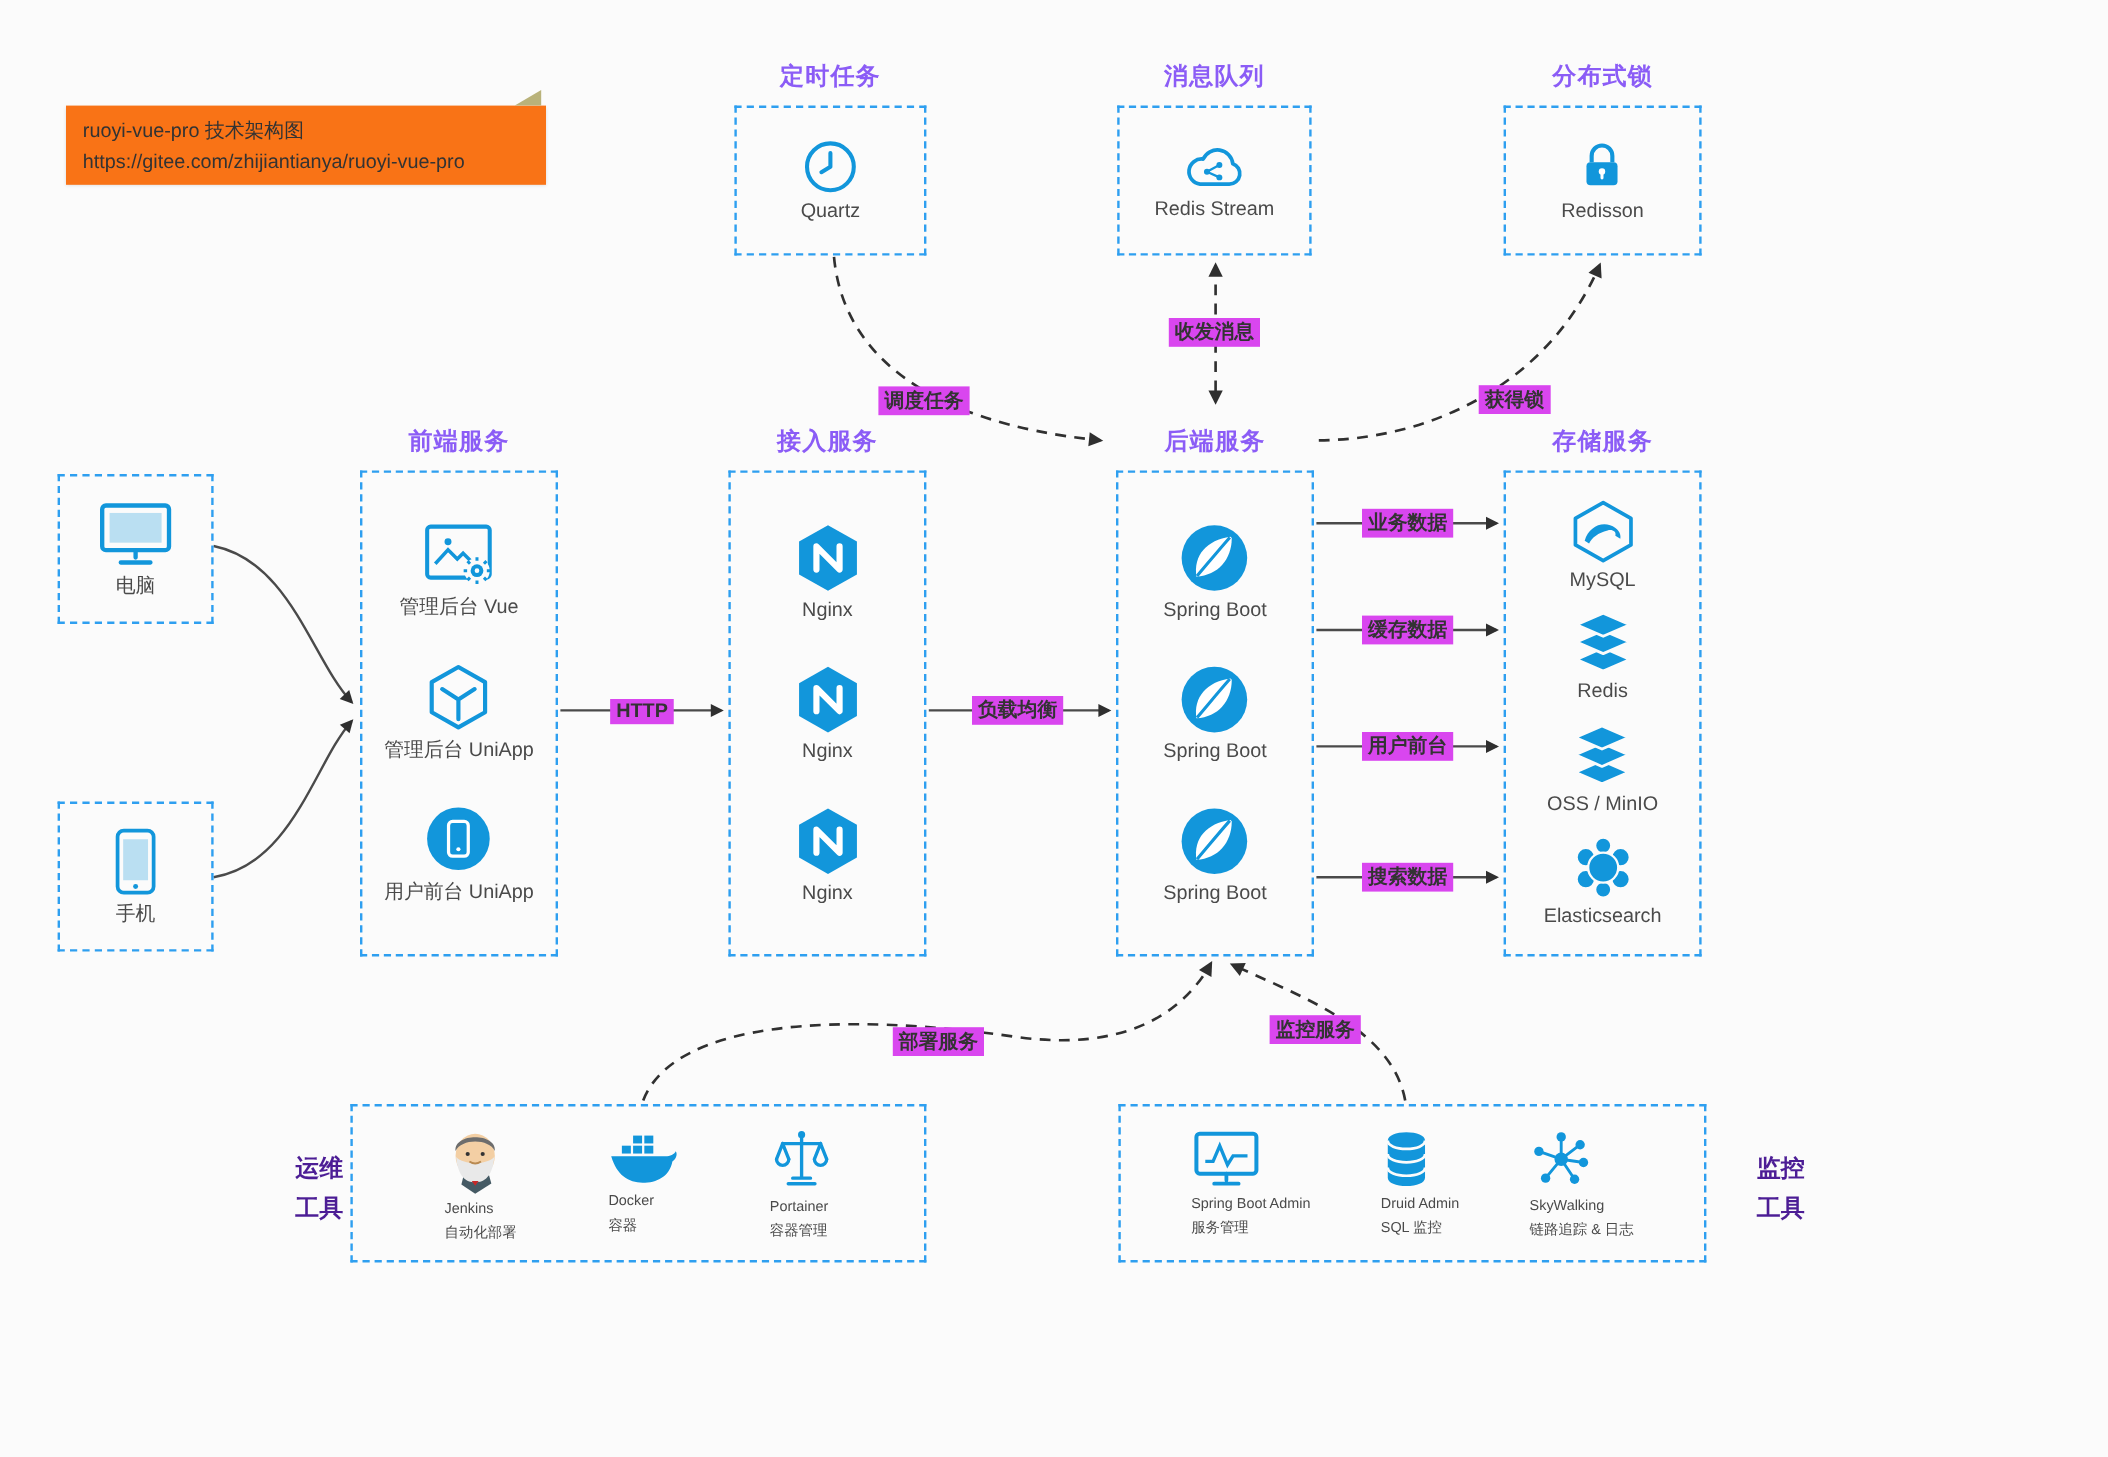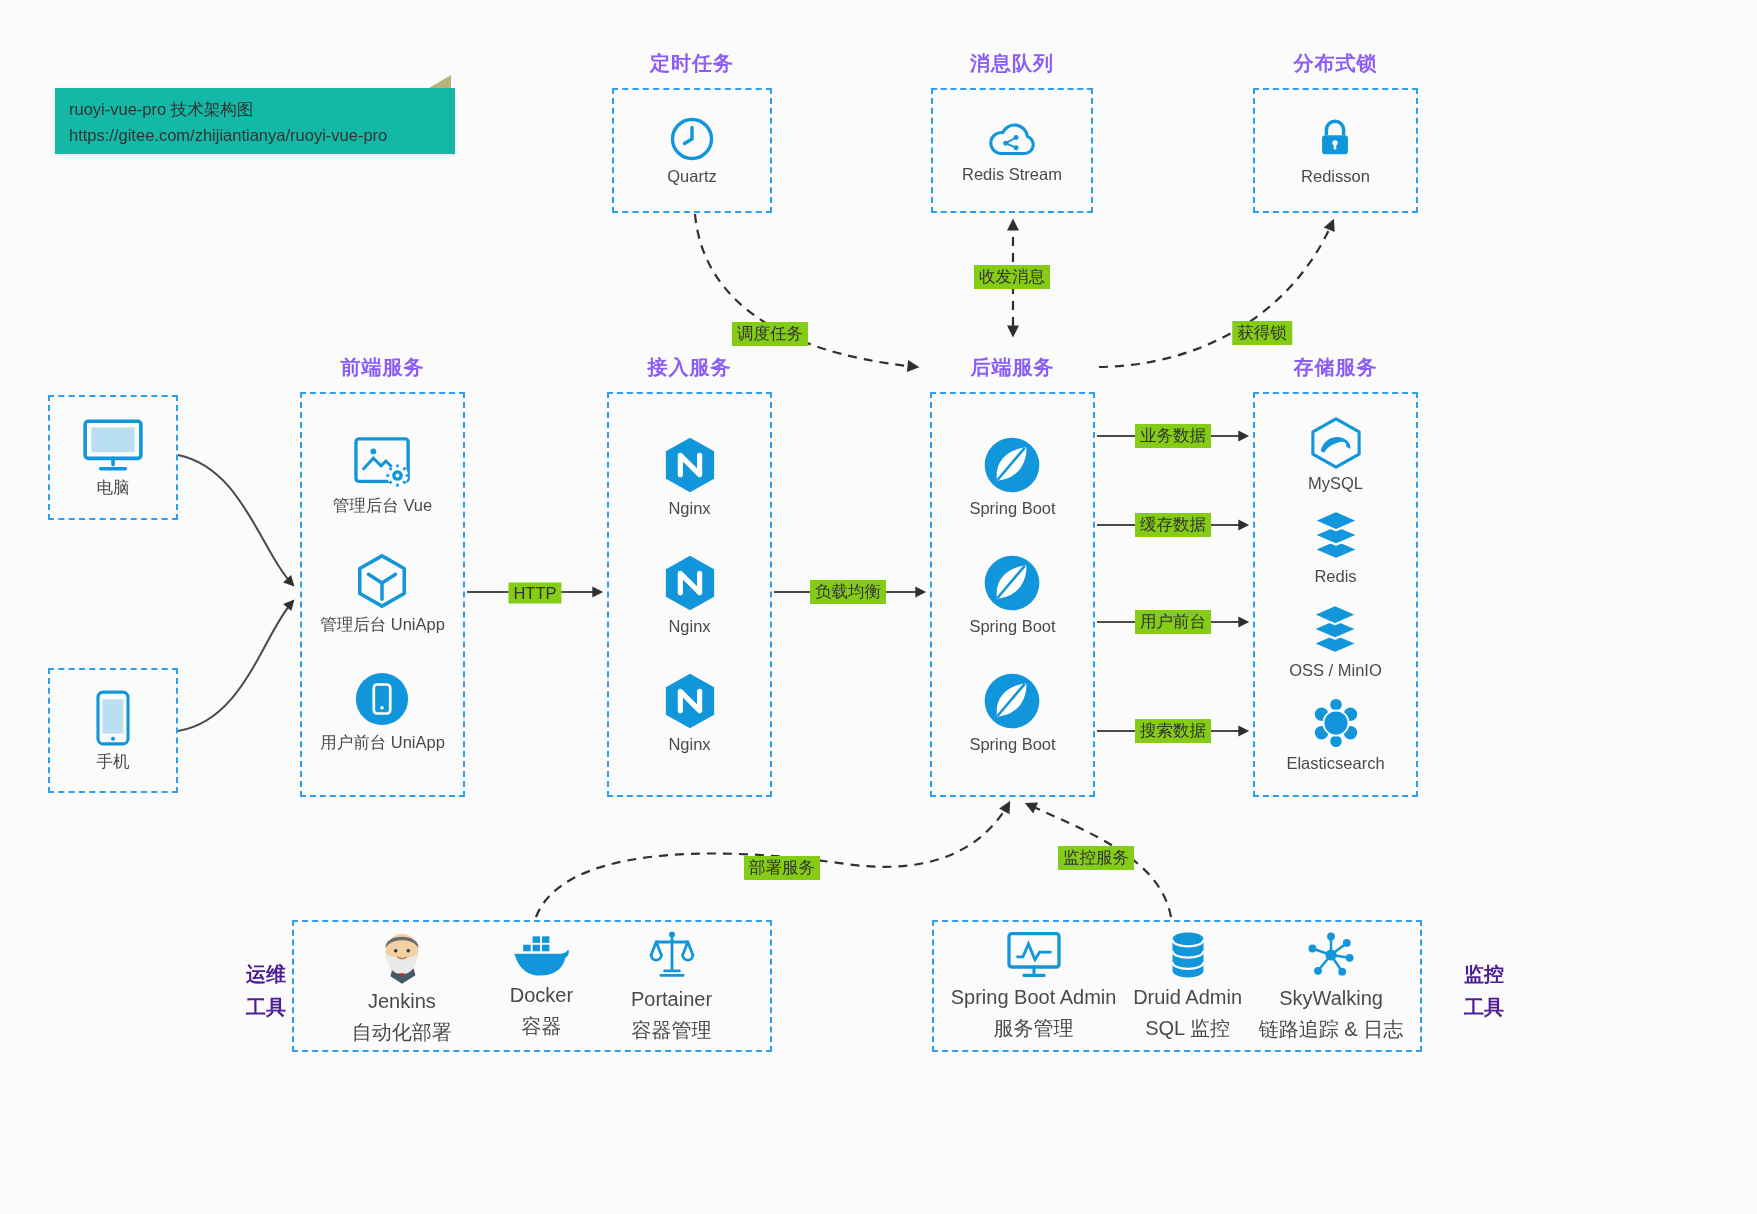--- a/index.html
+++ b/index.html
@@ -5,47 +5,47 @@
   * { margin:0; padding:0; box-sizing:border-box; }
   html,body { background:#fbfbfb; }
   body { font-family:"Liberation Sans","DejaVu Sans",sans-serif; color:#444; }
   .canvas { position:relative; width:1757px; height:1214px; background:#fbfbfb; overflow:hidden; }
 
   .edges { position:absolute; left:0; top:0; width:1757px; height:1214px; }
   .edge-solid  { fill:none; stroke:#4a4a4a; stroke-width:2; }
   .edge-dashed { fill:none; stroke:#303030; stroke-width:2.2; stroke-dasharray:9 7; }
 
   .note { position:absolute; left:55px; top:88px; width:400px; height:66px;
-          background:#14b8a6; padding:8px 14px; font-size:16.5px; color:#333;
+          background:#f97316; padding:8px 14px; font-size:16.5px; color:#333;
           line-height:1.6; box-shadow:0 1px 3px rgba(0,0,0,0.12); }
   .note::after { content:""; position:absolute; right:4px; top:-13px; width:0; height:0;
                  border-left:22px solid transparent; border-bottom:13px solid #b9b27a; }
 
   .gbox { position:absolute; border:2px dashed #2e9ff0;
           display:flex; flex-direction:column; align-items:center; justify-content:space-evenly;
           padding:6px 0; }
   .gbox.row { flex-direction:row; align-items:center; }
   .gtitle { position:absolute; bottom:100%; left:50%; transform:translateX(-50%);
             margin-bottom:13px; white-space:nowrap;
             font-size:20px; font-weight:bold; color:#8b5cf6; letter-spacing:1px; }
 
   .item { display:flex; flex-direction:column; align-items:center; gap:4px; }
   .item .lbl { font-size:16.5px; color:#4a4a4a; white-space:nowrap; }
 
-  .bitem { display:flex; flex-direction:column; align-items:center; gap:4px;
-           font-size:20px; color:#4a4a4a; text-align:center; line-height:1.35; }
+  .bitem { display:flex; flex-direction:column; align-items:flex-start; gap:4px;
+           font-size:12px; color:#4a4a4a; text-align:center; line-height:1.35; }
 
   .ic { color:#1296db; display:block; }
 
   .side-label { position:absolute; width:64px; text-align:right;
                 font-size:20px; font-weight:bold; color:#4c1d95; line-height:1.65; }
 
   .edge-label { position:absolute; transform:translate(-50%,-50%);
-                background:#84cc16; padding:1px 5px; font-size:16.5px; color:#333;
-                white-space:nowrap; }
+                background:#d946ef; padding:1px 5px; font-size:16.5px; color:#333;
+                white-space:nowrap;font-weight:bold; }
 </style>
 </head>
 <body>
 
 <svg aria-hidden="true" style="position:absolute;width:0;height:0;overflow:hidden">
   <defs>
     <symbol id="sym-clock" viewBox="0 0 48 48">
       <circle cx="24" cy="24" r="19.5" fill="none" stroke="currentColor" stroke-width="3.4"></circle>
       <path d="M24 24 V12.5 M24 24 L16.5 28.5" fill="none" stroke="currentColor" stroke-width="3.4" stroke-linecap="round"></path>
     </symbol>

